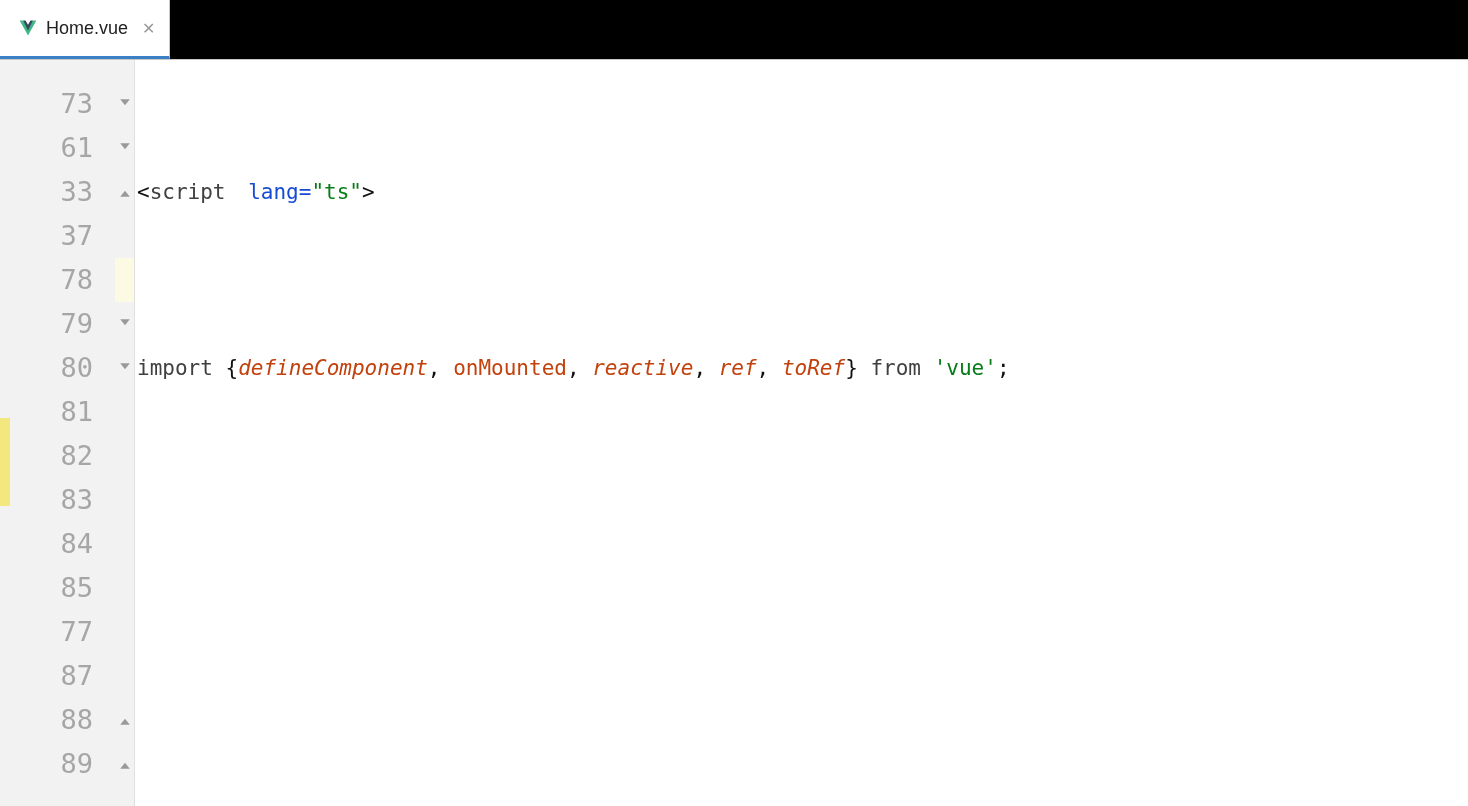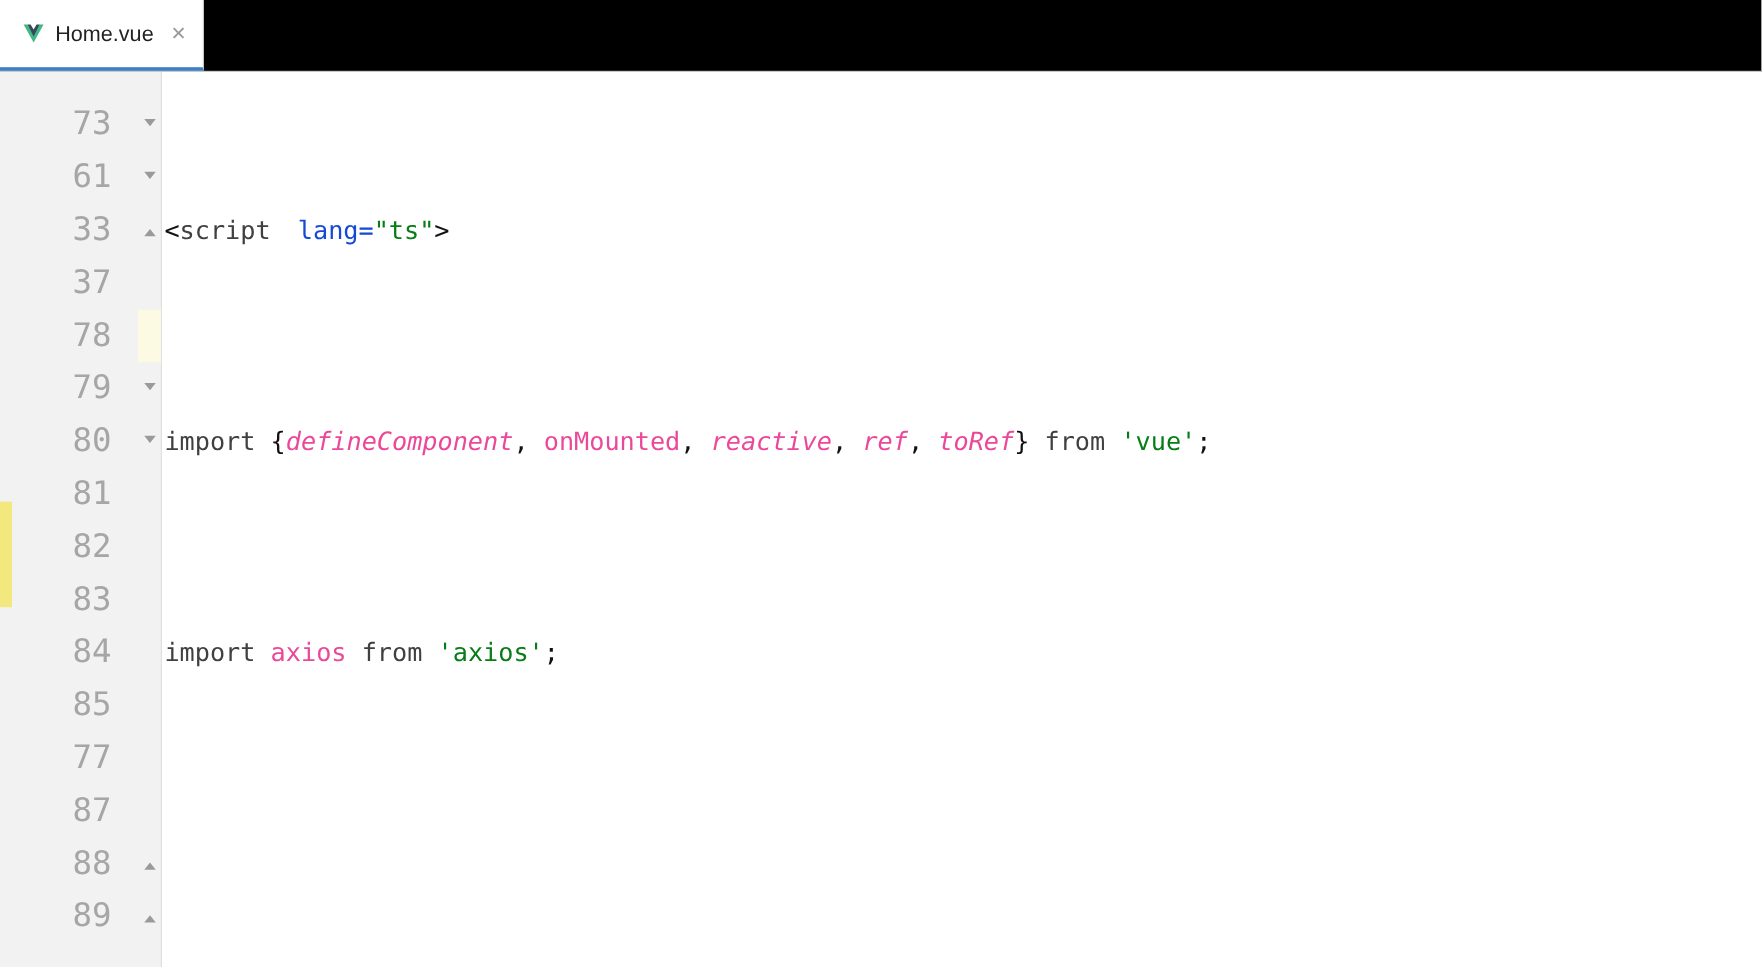--- a/index.html
+++ b/index.html
@@ -75,21 +75,21 @@
   position: relative;
 }
 .line { height: 44px; padding-left: 2px; position: relative; }
 .gutter .gl { height: 44px; }
 .gutter .gl.current { background: #fcfae3; color: #333; margin-right: -22px; padding-right: 22px; }
 .fold-col .fr { height: 44px; }
 .fold-col .fr.current { background: #fcfae3; }
 
 
 .k-blue { color: #404040; }     
-.k-purple { color: #ec4899; }   
+.k-purple { color: #c2410c; }   
 .k-green { color: #067d17; }      
 .k-attr { color: #174ad4; margin-left: 10px; }
 .k-default { color: #111; }
 .italic { font-style: italic; }
 
 .hint-strip {
   position: absolute;
   left: 0;
   top: 0;
   width: 4px;
@@ -190,21 +190,20 @@
         </svg>
       </div>
     <div class="fr"></div>
   </div>
 
   <div class="code-area">
     <div class="line"><span class="k-default">&lt;</span><span class="k-blue">script</span><span> </span><span class="k-attr">lang=</span><span class="k-green">"ts"</span><span class="k-default">&gt;</span></div>
 
     <div class="line"><span class="k-blue">import</span><span> </span><span class="k-default">{</span><span class="k-purple italic">defineComponent</span><span class="k-default">, </span><span class="k-purple">onMounted</span><span class="k-default">, </span><span class="k-purple italic">reactive</span><span class="k-default">, </span><span class="k-purple italic">ref</span><span class="k-default">, </span><span class="k-purple italic">toRef</span><span class="k-default">}</span><span> </span><span class="k-blue">from</span><span> </span><span class="k-green">'vue'</span><span class="k-default">;</span></div>
 
-    <div class="line"><span class="k-blue">import</span><span> </span><span class="k-purple">axios</span><span> </span><span class="k-blue">from</span><span> </span><span class="k-green">'axios'</span><span class="k-default">;</span></div>
 
     <div class="line"></div>
 
     
 
     
 
     
 
     

